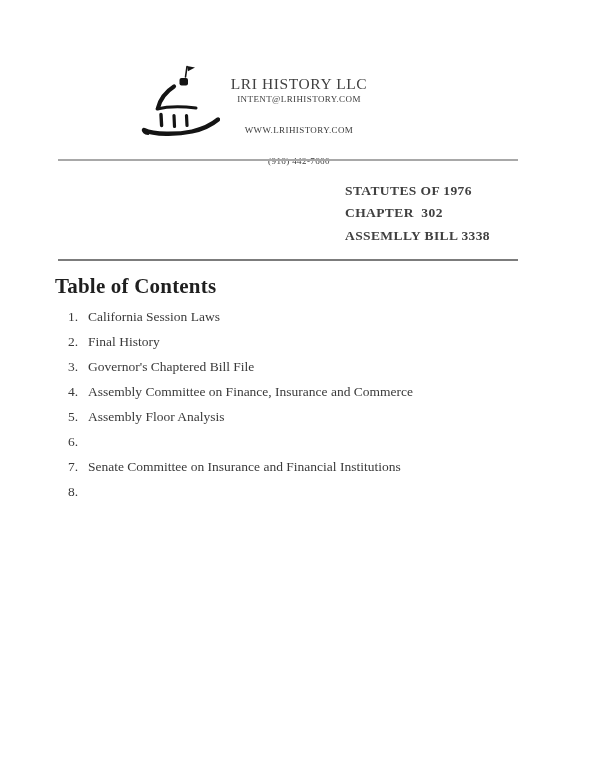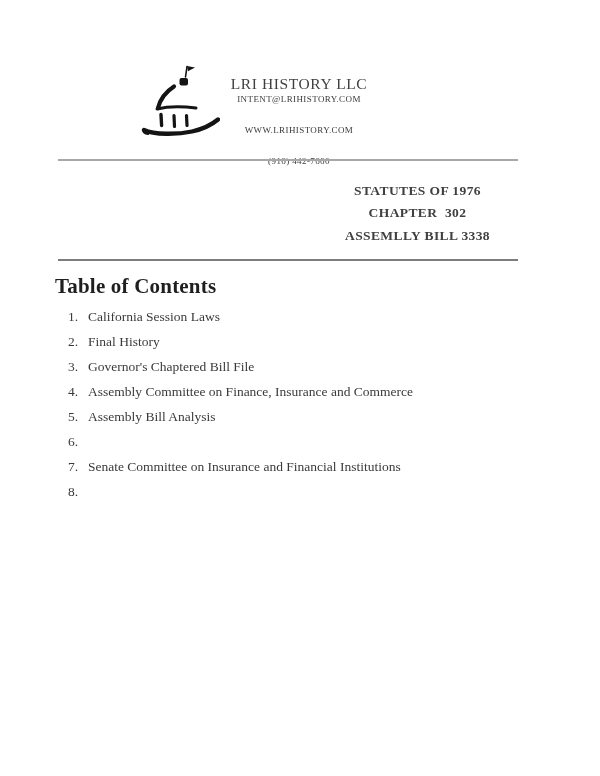--- a/index.html
+++ b/index.html
@@ -51,21 +51,21 @@
     border: none;
   }
   .rule-top { top: 159px; height: 2px; background: #a8a8a8; }
   .rule-bottom { top: 259px; height: 1.6px; background: #7c7c7c; }
 
   
   .statute-block {
     position: absolute;
     right: 110px;
     top: 180px;
-    text-align: center;
+    text-align: left;
     font-weight: bold;
     font-size: 13.5px;
     line-height: 22.3px;
     letter-spacing: 0.4px;
     color: #404040;
   }
   .statute-line { white-space: pre; }
 
   
   .toc-title {
@@ -157,21 +157,21 @@
     <li class="toc-item">
       <span class="toc-num">3.</span>
       <span class="toc-label">Governor's Chaptered Bill File</span>
     </li>
     <li class="toc-item">
       <span class="toc-num">4.</span>
       <span class="toc-label">Assembly Committee on Finance, Insurance and Commerce</span>
     </li>
     <li class="toc-item">
       <span class="toc-num">5.</span>
-      <span class="toc-label">Assembly Bill Analysis</span>
+      <span class="toc-label">Assembly Floor Analysis</span>
     </li>
     <li class="toc-item">
       <span class="toc-num">6.</span>
     </li>
     <li class="toc-item">
       <span class="toc-num">7.</span>
       <span class="toc-label">Senate Committee on Insurance and Financial Institutions</span>
     </li>
     <li class="toc-item">
       <span class="toc-num">8.</span>

